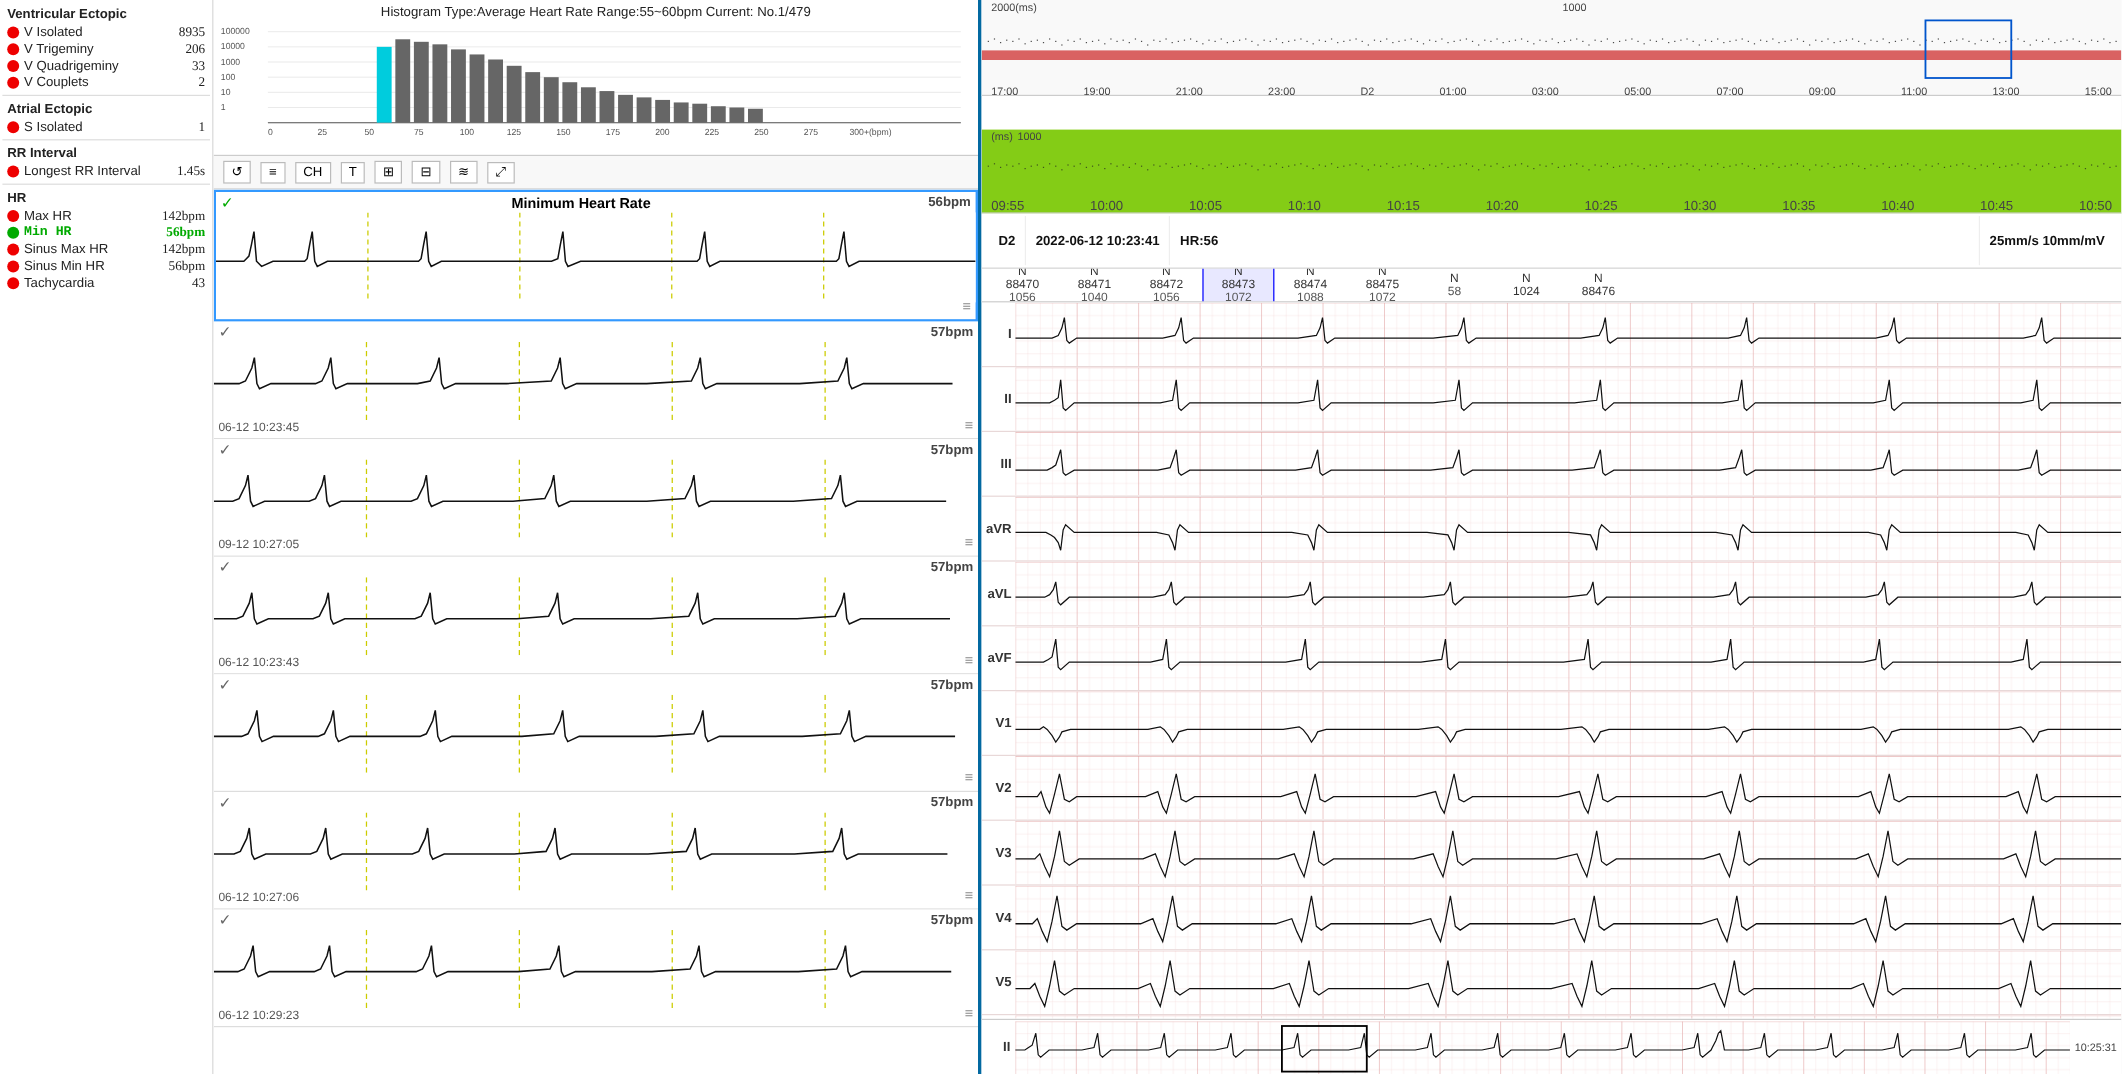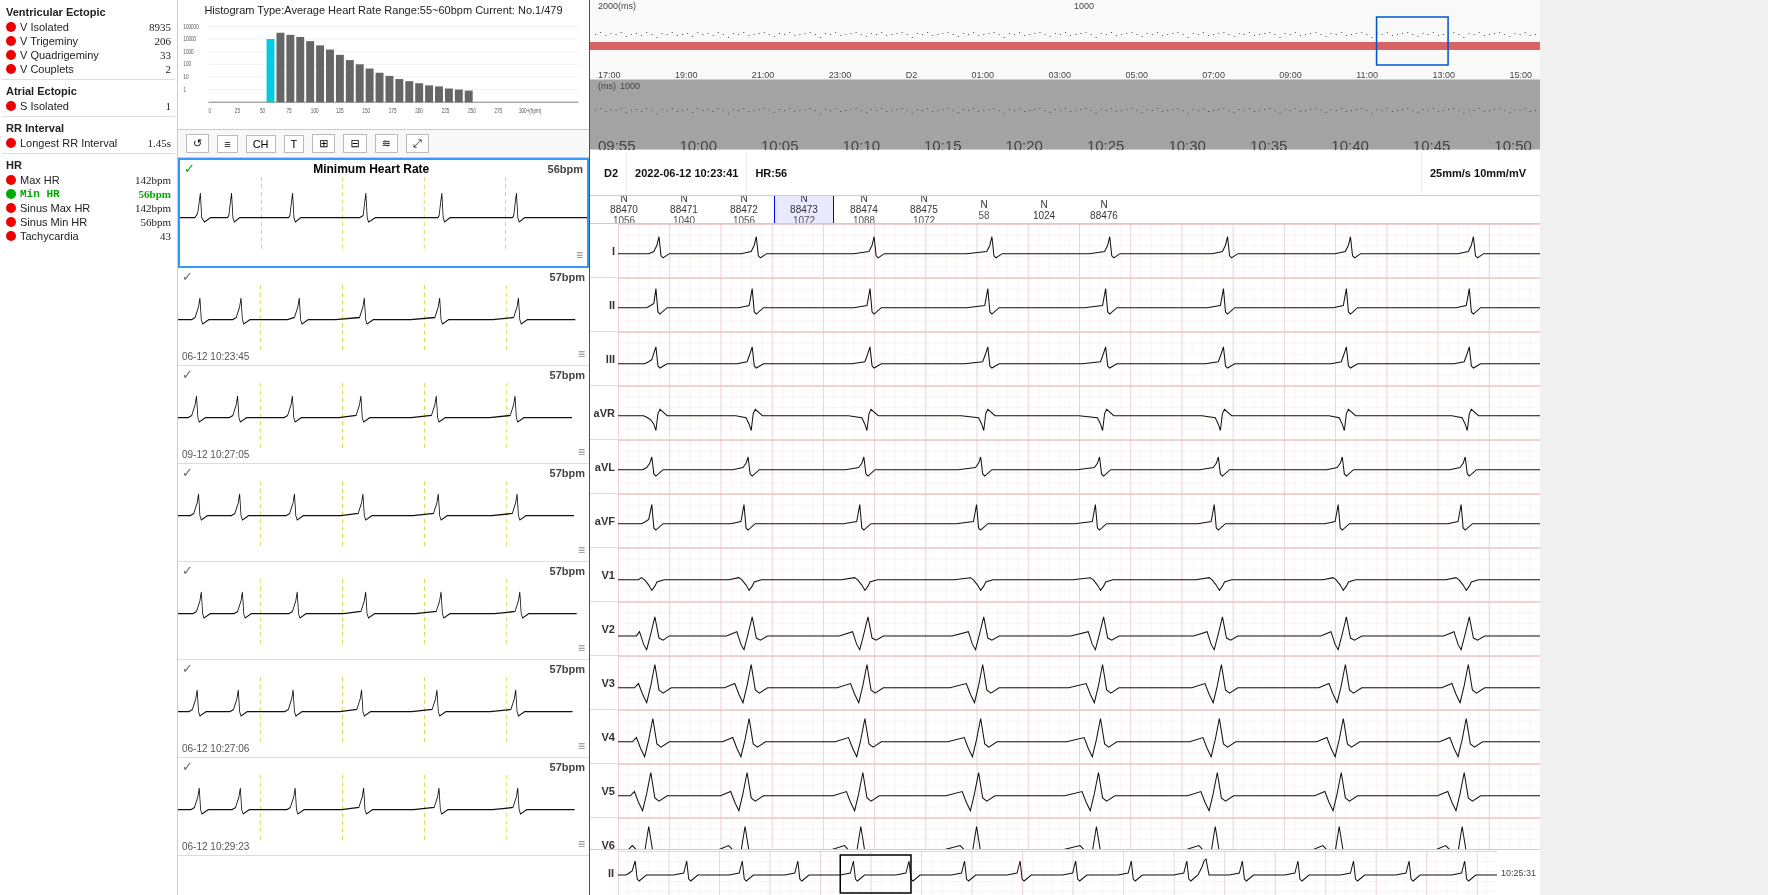--- a/index.html
+++ b/index.html
@@ -6,21 +6,21 @@
     body {
       font-family: Arial, sans-serif;
       font-size: 11px;
       background: #f0f0f0;
       overflow: hidden;
       width: 1768px;
       height: 895px;
     }
     .app-container {
       display: flex;
-      width: 1540px;
+      width: 1768px;
       height: 895px;
       background: #fff;
     }
     
     .sidebar {
       width: 178px;
       min-width: 178px;
       background: #fff;
       border-right: 1px solid #ccc;
       padding: 4px 2px;
@@ -52,21 +52,21 @@
     .sidebar-item.highlighted .label { color: #0a0; font-weight: bold; }
     .sidebar-item.highlighted .value { color: #0a0; font-weight: bold; }
     .sidebar-divider { height: 1px; background: #ddd; margin: 3px 0; }
 
     
     .middle-panel {
       flex: 1;
       display: flex;
       flex-direction: column;
       background: #fff;
-      border-right: 1px solid #0369a1;
+      border-right: 3px solid #0369a1;
       overflow: hidden;
     }
     .histogram-area {
       height: 130px;
       border-bottom: 1px solid #ccc;
       padding: 4px;
       position: relative;
       background: #fff;
     }
     .histogram-title {
@@ -153,21 +153,22 @@
     }
     .right-top-strip {
       height: 80px;
       border-bottom: 1px solid #ccc;
       position: relative;
       background: #f9f9f9;
     }
     .right-middle-strip {
       height: 70px;
       border-bottom: 1px solid #ccc;
-      background: #a3a3a3;
+      background: #84cc16;
+      margin-top: 28px;
     }
     .right-info-bar {
       height: 46px;
       border-bottom: 1px solid #ccc;
       background: #fff;
       display: flex;
       align-items: stretch;
       font-size: 11px;
       padding: 2px 6px;
     }
@@ -456,20 +457,21 @@
         </div>
         <div class="ecg-canvas-row">
           <svg width="100%" height="100%" viewBox="0 0 600 60" preserveAspectRatio="none">
             <line x1="120" y1="0" x2="120" y2="60" stroke="#cc0" stroke-width="1" stroke-dasharray="4,3"></line>
             <line x1="240" y1="0" x2="240" y2="60" stroke="#cc0" stroke-width="1" stroke-dasharray="4,3"></line>
             <line x1="360" y1="0" x2="360" y2="60" stroke="#cc0" stroke-width="1" stroke-dasharray="4,3"></line>
             <line x1="480" y1="0" x2="480" y2="60" stroke="#cc0" stroke-width="1" stroke-dasharray="4,3"></line>
             <polyline points="0,32 18,32 23,30 28,20 30,12 32,32 34,36 43,32 78,32 83,30 88,20 90,12 92,32 94,36 103,32 158,32 163,30 168,20 170,12 172,32 174,36 183,32 238,32 263,30 268,20 270,12 272,32 274,36 283,32 343,32 373,30 378,20 380,12 382,32 384,36 393,32 458,32 488,30 493,20 495,12 497,32 499,36 508,32 578,32" fill="none" stroke="#111" stroke-width="1.2"></polyline>
           </svg>
         </div>
+        <div class="ecg-strip-time">06-12 10:23:43</div>
         <span class="ecg-strip-icon">≡</span>
       </div>
       <div class="ecg-strip">
         <div class="ecg-strip-header">
           <span class="ecg-strip-check">✓</span>
           <span style="flex:1;"></span>
           <span class="ecg-strip-bpm">57bpm</span>
         </div>
         <div class="ecg-canvas-row">
           <svg width="100%" height="100%" viewBox="0 0 600 60" preserveAspectRatio="none">
@@ -928,21 +930,21 @@
           <rect x="890" y="16" width="1" height="1"></rect>
             <rect x="895" y="18" width="1" height="1"></rect>
             <rect x="900" y="20" width="1" height="1"></rect>
           <rect x="905" y="17" width="1" height="1"></rect>
             <rect x="910" y="18" width="1" height="1"></rect>
             <rect x="915" y="16" width="1" height="1"></rect>
           <rect x="920" y="19" width="1" height="1"></rect>
             <rect x="925" y="18" width="1" height="1"></rect>
         </g>
       </svg>
-      <div style="display:flex;justify-content:space-between;font-size:15px;color:#444;padding:1px 8px;">
+      <div style="display:flex;justify-content:space-between;font-size:11px;color:#444;padding:1px 8px;">
         <span>09:55</span>
         <span>10:00</span>
         <span>10:05</span>
         <span>10:10</span>
         <span>10:15</span>
         <span>10:20</span>
         <span>10:25</span>
         <span>10:30</span>
         <span>10:35</span>
         <span>10:40</span>

